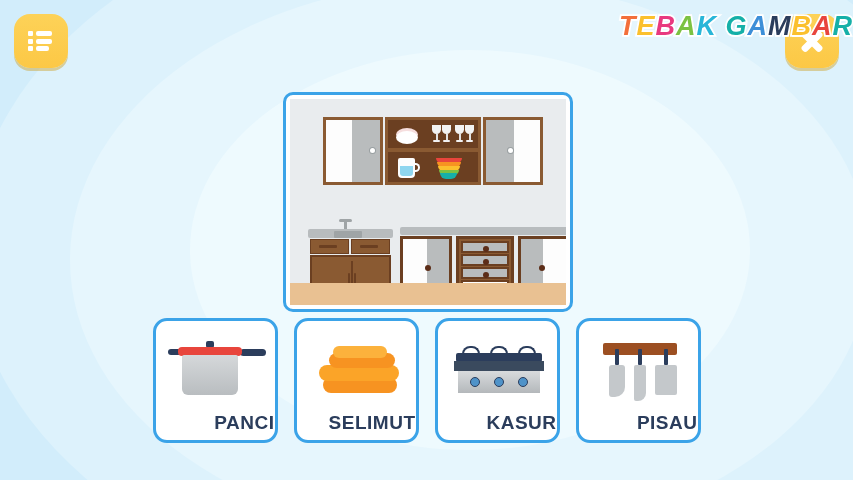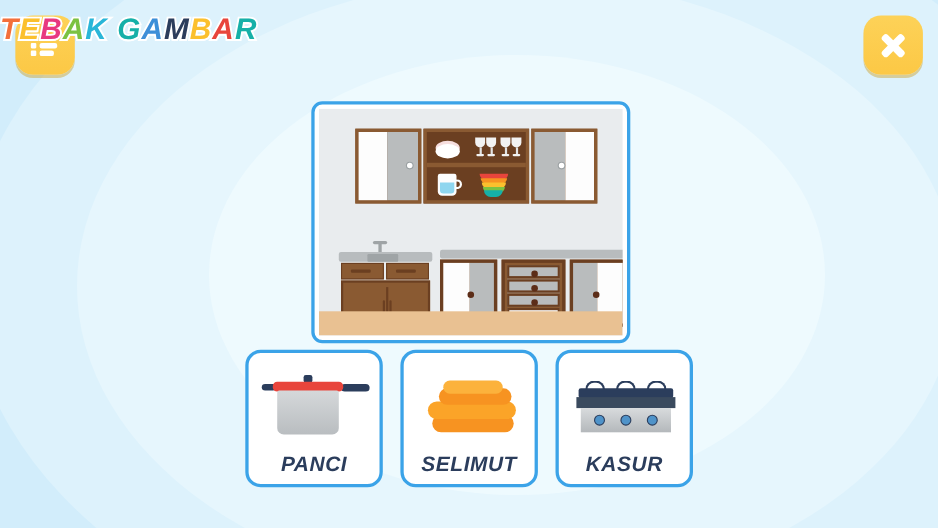--- a/index.html
+++ b/index.html
@@ -49,21 +49,21 @@
     position:absolute; left:50%; top:50%;
     width:26px; height:7px; background:#fff; border-radius:3px;
     margin-left:-13px; margin-top:-3.5px;
   }
   .x-icon i:first-child { transform:rotate(45deg); }
   .x-icon i:last-child  { transform:rotate(-45deg); }
 
   
   #title {
     position:absolute; left:0; top:13px; width:853px;
-    text-align:left;
+    text-align:right;
     font-size:27px;
     font-weight:bold;
     font-style:italic;
     letter-spacing:1px;
     line-height:1;
     white-space:nowrap;
   }
   #title span {
     display:inline-block;
     -webkit-text-stroke:3.5px #ffffff;
@@ -142,24 +142,23 @@
     width:125px; height:125px;
     background:#fff;
     border:3px solid #3ba3e8;
     border-radius:14px;
     position:relative;
     cursor:pointer;
   }
   .card-art { position:absolute; left:0; top:8px; width:100%; height:78px; }
   .card-label {
     position:absolute; left:0; bottom:6px; width:100%;
-    text-align:center;
+    text-align:right;
     font-size:19px;
     font-weight:bold;
-    font-style:italic;
     color:#2b3d5c;
     letter-spacing:.5px;
   }
 
   
   .pot-body { position:absolute; left:26px; top:26px; width:56px; height:40px; background:linear-gradient(180deg,#d5d8da 0%,#b9bdc0 100%); border-radius:2px 2px 6px 6px; }
   .pot-lid  { position:absolute; left:22px; top:18px; width:64px; height:9px; background:#e8453c; border-radius:4px; }
   .pot-knob { position:absolute; left:50px; top:12px; width:8px; height:7px; background:#2b3d5c; border-radius:2px; }
   .pot-h-r  { position:absolute; left:84px; top:20px; width:26px; height:7px; background:#2b3d5c; border-radius:4px; }
   .pot-h-l  { position:absolute; left:12px; top:20px; width:13px; height:6px; background:#2b3d5c; border-radius:3px; }
@@ -371,13 +370,31 @@
       <div class="stove-top"></div>
       <div class="stove-front"></div>
       <div class="burner-knob" style="left:32px;"></div>
       <div class="burner-knob" style="left:56px;"></div>
       <div class="burner-knob" style="left:80px;"></div>
     </div>
     <div class="card-label">KASUR</div>
   </div>
 
 
+  <div class="card">
+    <div class="card-art">
+      <div class="knife-rack"></div>
+      <div class="knife" style="left:30px;top:20px;width:16px;height:50px;">
+        <div class="hilt"></div>
+        <div class="blade" style="left:0;width:16px;height:32px;border-radius:3px 3px 10px 3px;"></div>
+      </div>
+      <div class="knife" style="left:54px;top:20px;width:14px;height:50px;">
+        <div class="hilt"></div>
+        <div class="blade" style="left:1px;width:12px;height:36px;border-radius:2px 2px 8px 2px;"></div>
+      </div>
+      <div class="knife" style="left:76px;top:20px;width:22px;height:50px;">
+        <div class="hilt"></div>
+        <div class="blade" style="left:0;width:22px;height:30px;border-radius:2px;"></div>
+      </div>
+    </div>
+    <div class="card-label">PISAU</div>
+  </div>
 </div>
 
 </body></html>

